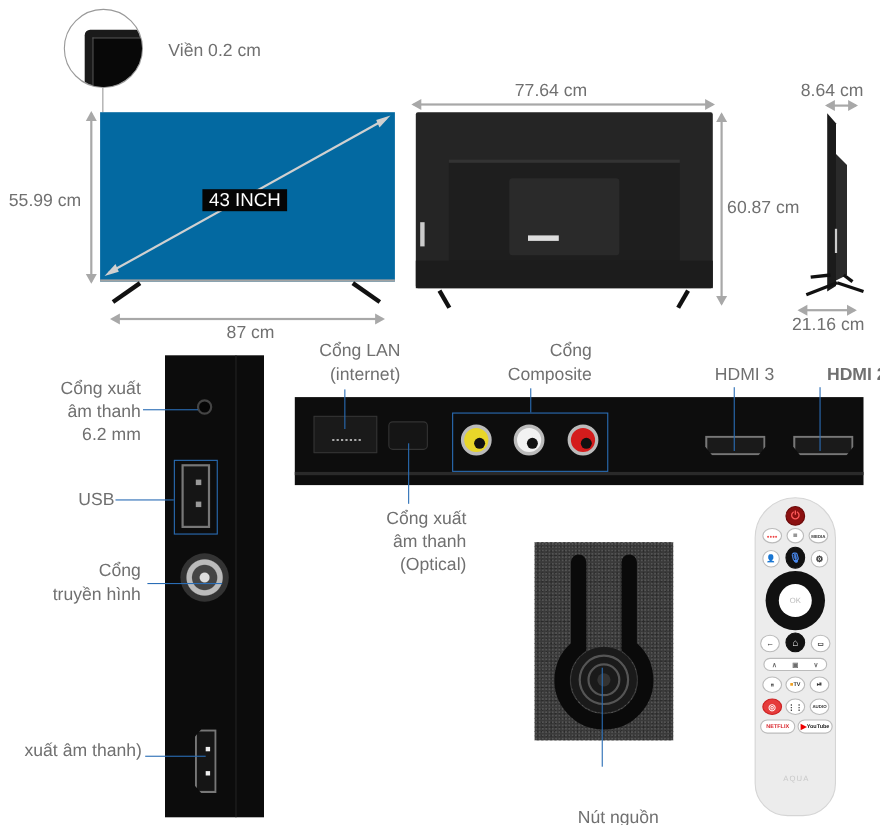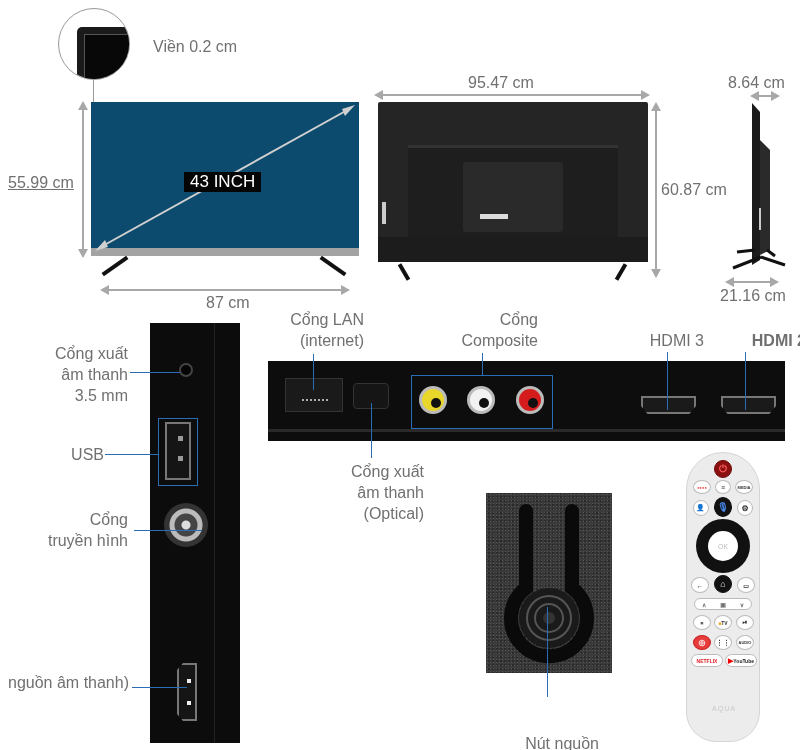--- a/index.html
+++ b/index.html
@@ -16,21 +16,21 @@
     .arrow-h { position: absolute; height: 2px; background: #a8a8a8; }
     .arrow-h::before, .arrow-h::after { content: ""; position: absolute; top: -4px; border-top: 5px solid transparent; border-bottom: 5px solid transparent; }
     .arrow-h::before { left: -2px; border-right: 9px solid #a8a8a8; }
     .arrow-h::after { right: -2px; border-left: 9px solid #a8a8a8; }
     .arrow-v { position: absolute; width: 2px; background: #a8a8a8; }
     .arrow-v::before, .arrow-v::after { content: ""; position: absolute; left: -4px; border-left: 5px solid transparent; border-right: 5px solid transparent; }
     .arrow-v::before { top: -2px; border-bottom: 9px solid #a8a8a8; }
     .arrow-v::after { bottom: -2px; border-top: 9px solid #a8a8a8; }
 
     
-    .tv-front { left: 91px; top: 102px; width: 268px; height: 154px; background: #0c4a6e; border-bottom: 8px solid #a3a3a3; }
+    .tv-front { left: 91px; top: 102px; width: 268px; height: 154px; background: #0369a1; border-bottom: 2px solid #a3a3a3; }
     .tv-diag { position: absolute; left: 0; top: 0; }
     .diag-text { position: absolute; left: 93px; top: 70px; font-size: 17px; color: #ffffff; background: #050505; padding: 0 6px; }
     .leg { position: absolute; width: 30px; height: 4px; background: #111; }
 
     
     .bezel-circle { left: 58px; top: 8px; width: 72px; height: 72px; border-radius: 50%; border: 1px solid #999; overflow: hidden; background: #fff; }
     .bezel-inner { position: absolute; left: 18px; top: 18px; width: 70px; height: 70px; background: #1a1a1a; border-radius: 5px 0 0 0; }
     .bezel-inner2 { position: absolute; left: 25px; top: 25px; width: 60px; height: 60px; border-left: 1px solid #555; border-top: 1px solid #555; background: #080808; }
 
     
@@ -66,37 +66,37 @@
 <body>
 
 <div class="abs bezel-circle">
   <div class="bezel-inner"></div>
   <div class="bezel-inner2"></div>
 </div>
 <div class="abs gray-line" style="left:93px;top:80px;width:1px;height:22px;"></div>
 <div class="lbl" style="left:137px;top:36px;margin-left:16px;">Viền 0.2 cm</div>
 
 <div class="arrow-v" style="left:82px;top:103px;height:153px;"></div>
-<div class="lbl" style="left:8px;top:172px;text-decoration:underline;">55.99 cm</div>
+<div class="lbl" style="left:8px;top:172px;">55.99 cm</div>
 
 <div class="abs tv-front">
   <svg class="tv-diag" width="268" height="154">
     <line x1="8" y1="146" x2="260" y2="6" stroke="#d0d0d0" stroke-width="2"></line>
     <polygon points="4,149 14,138 17,145" fill="#d0d0d0"></polygon>
     <polygon points="264,3 254,14 251,7" fill="#d0d0d0"></polygon>
   </svg>
   <div class="diag-text">43 INCH</div>
 </div>
 <div class="leg" style="left:100px;top:264px;transform:rotate(-35deg);"></div>
 <div class="leg" style="left:318px;top:264px;transform:rotate(35deg);"></div>
 
 <div class="arrow-h" style="left:102px;top:289px;width:246px;"></div>
 <div class="lbl" style="left:206px;top:292px;">87 cm</div>
 
-<div class="lbl" style="left:468px;top:72px;">95.47 cm</div>
+<div class="lbl" style="left:468px;top:72px;">77.64 cm</div>
 <div class="arrow-h" style="left:376px;top:94px;width:272px;"></div>
 
 <div class="abs tv-back">
   <div class="panel"></div>
   <div class="mount"></div>
   <div class="bottom"></div>
   <div class="label-sticker"></div>
   <div class="side-sticker"></div>
 </div>
 <div class="leg" style="left:395px;top:270px;width:18px;transform:rotate(60deg);"></div>
@@ -134,35 +134,35 @@
   <div class="abs" style="left:27px;top:340px;width:20px;height:58px;background:#151515;border:2px solid #777;clip-path:polygon(0 12%,30% 0,100% 0,100% 100%,30% 100%,0 88%);">
     <div class="abs" style="left:8px;top:14px;width:4px;height:4px;background:#eee;"></div>
     <div class="abs" style="left:8px;top:36px;width:4px;height:4px;background:#eee;"></div>
   </div>
 </div>
 <div class="bluebox" style="left:158px;top:418px;width:40px;height:68px;"></div>
 
 <div class="lbl r" style="left:30px;top:343px;width:98px;">
   <div>Cổng xuất</div>
   <div>âm thanh</div>
-  <div>3.5 mm</div>
+  <div>6.2 mm</div>
 </div>
 <div class="abs blue" style="left:130px;top:372px;width:50px;height:1px;"></div>
 
 <div class="lbl r" style="left:50px;top:444px;width:54px;">USB</div>
 <div class="abs blue" style="left:105px;top:454px;width:53px;height:1px;"></div>
 
 <div class="lbl r" style="left:30px;top:509px;width:98px;">
   <div>Cổng</div>
   <div>truyền hình</div>
 </div>
 <div class="abs blue" style="left:134px;top:530px;width:68px;height:1px;"></div>
 
 <div class="lbl r" style="left:5px;top:672px;width:124px;">
-  <div>nguồn âm thanh)</div>
+  <div>xuất âm thanh)</div>
 </div>
 <div class="abs blue" style="left:132px;top:687px;width:55px;height:1px;"></div>
 
 <div class="abs bottom-panel">
   <div class="ledge"></div>
 
   <div class="abs" style="left:17px;top:17px;width:58px;height:34px;background:#1a1a1a;border:1px solid #333;">
     <div class="abs" style="left:16px;top:20px;width:26px;height:2px;border-top:2px dotted #aaa;"></div>
   </div>
 

